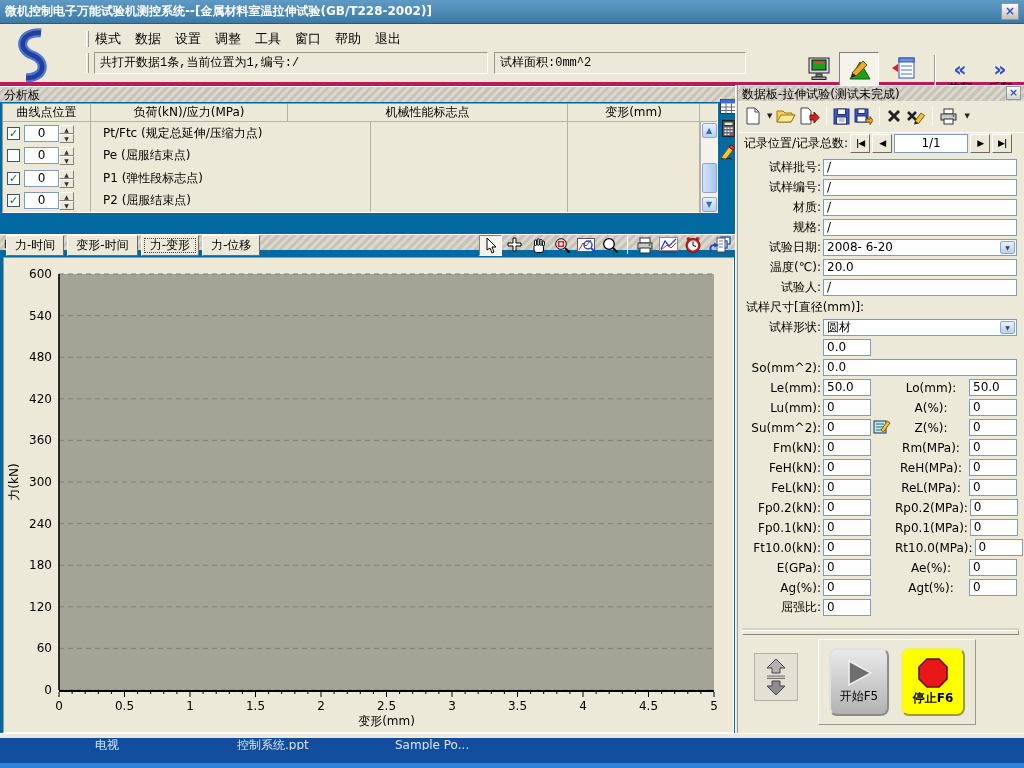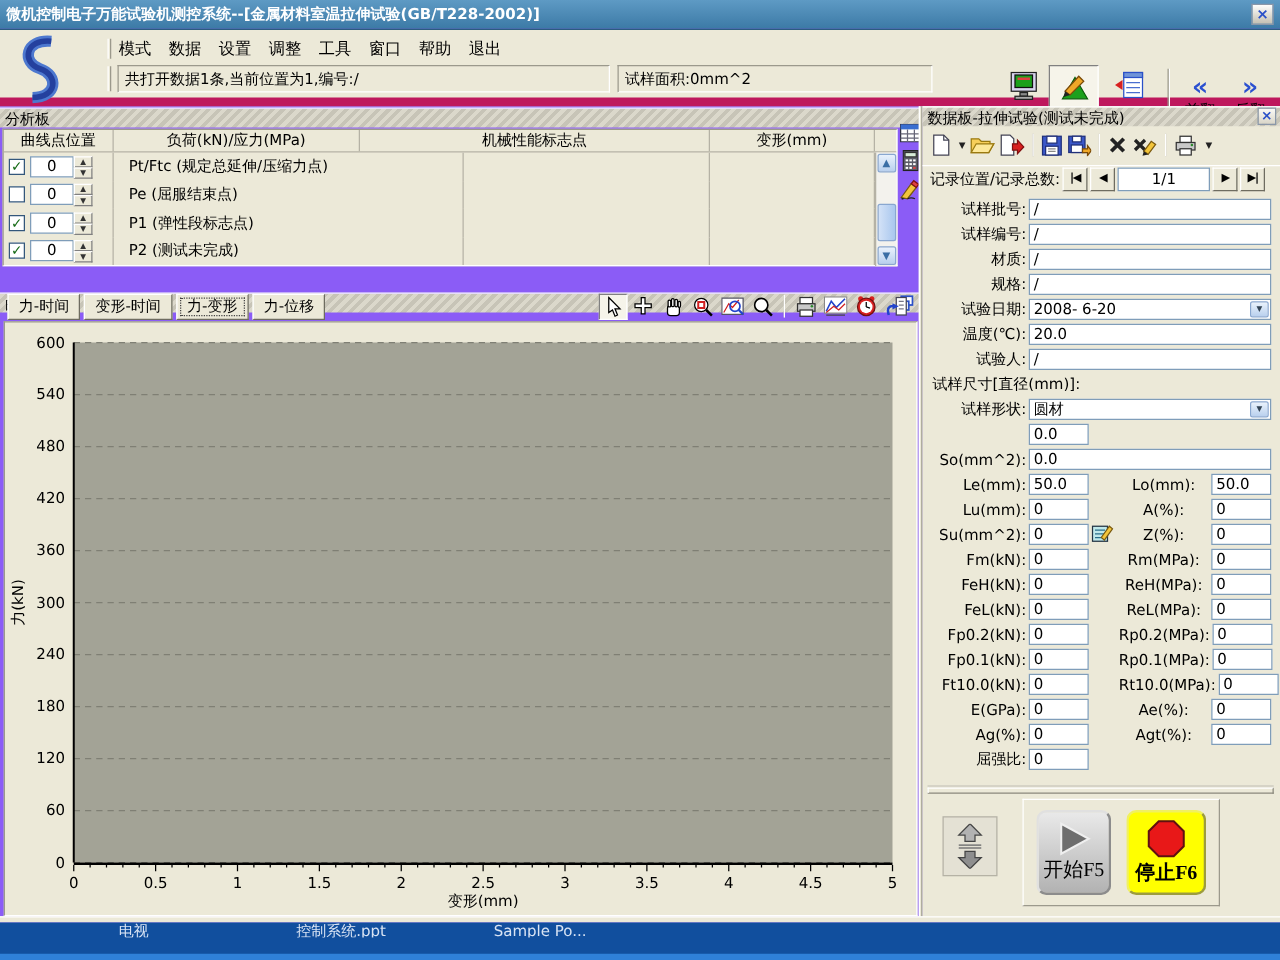--- a/index.html
+++ b/index.html
@@ -1,33 +1,33 @@
 <!DOCTYPE html>
 <html><head>
 <meta charset="utf-8">
 <style>
 *{margin:0;padding:0;box-sizing:border-box;}
 html,body{width:1024px;height:768px;}
 body{font-family:"DejaVu Sans","Liberation Sans",sans-serif;font-size:12px;color:#000;background:#ece9d8;overflow:hidden;}
-#screen{position:absolute;left:0;top:0;width:1024px;height:768px;background:#8b5cf6;}
+#screen{position:absolute;left:0;top:0;width:1024px;height:768px;background:#0369a1;}
 
 
 .titlebar{position:absolute;left:0;top:0;width:1024px;height:24px;background:linear-gradient(#5e9ac4,#3c7aa6);display:flex;align-items:center;padding:0 5px;border-bottom:1px solid #2c5a80;}
 .titlebar .ttext{color:#fff;font-weight:bold;font-size:12px;flex:1;white-space:nowrap;overflow:hidden;}
 .close-btn{width:18px;height:17px;background:linear-gradient(#fdfdfb,#c3bfb2);border:1px solid #8a97a8;color:#2a50c8;font-weight:bold;font-size:12px;line-height:14px;text-align:center;cursor:default;}
 
 
-.header{position:absolute;left:0;top:24px;width:1024px;height:61px;background:#ece9d8;border-bottom:7px solid #be185d;}
+.header{position:absolute;left:0;top:24px;width:1024px;height:61px;background:#ece9d8;border-bottom:3px solid #be185d;}
 .logo{position:absolute;left:5px;top:2px;}
 .vgrip{position:absolute;left:86px;width:3px;border-left:1px solid #fff;border-right:1px solid #9b998c;}
 .g1{top:7px;height:16px;}
 .g2{top:29px;height:20px;}
 .menu-bar{position:absolute;left:95px;top:6px;height:18px;display:flex;gap:14px;align-items:center;}
 .menu-item{font-size:13px;white-space:nowrap;}
-.status-box{position:absolute;top:28px;height:22px;background:#ece9d8;border:1px solid;border-color:#9b998c #fff #fff #9b998c;line-height:20px;padding-left:5px;white-space:nowrap;overflow:hidden;}
+.status-box{position:absolute;top:28px;height:22px;background:#ece9d8;border:1px solid;border-color:#9b998c #fff #fff #9b998c;line-height:20px;padding-left:5px;white-space:nowrap;overflow:hidden;font-family:Liberation Mono, monospace;}
 .sb1{left:94px;width:394px;}
 .sb2{left:494px;width:252px;}
 .top-toolbar{position:absolute;right:4px;top:26px;height:57px;display:flex;align-items:center;}
 .tool-btn{min-width:40px;height:54px;display:flex;flex-direction:column;align-items:center;justify-content:center;gap:2px;padding:0 3px;border:1px solid transparent;}
 .tool-btn.pressed{border-color:#808080 #fff #fff #808080;background:#f6f4ea;}
 .tool-label{font-size:12px;white-space:nowrap;}
 .chev{color:#2b50d0;font-size:20px;font-weight:bold;line-height:18px;}
 .tsep{width:2px;height:48px;border-left:1px solid #9b998c;border-right:1px solid #fff;margin:0 4px;}
 .dd{font-size:7px;color:#222;margin-left:2px;}
 
@@ -93,21 +93,21 @@
 .icon-slot{width:22px;height:17px;margin-left:2px;flex:none;}
 .rlabel{flex:1;text-align:center;white-space:nowrap;font-size:12px;}
 .frow>.finput.small:last-child{margin-right:4px;}
 
 .hsep{position:absolute;left:4px;top:545px;width:277px;height:5px;background:#ece9d8;border:1px solid;border-color:#fff #8a887c #8a887c #fff;box-shadow:0 -2px 0 #d6d3c6;}
 .controls{position:absolute;left:0;top:552px;width:100%;height:94px;}
 .jog{position:absolute;left:16px;top:16px;width:44px;height:48px;background:#e4e1d4;border:1px solid #b5b2a5;display:flex;align-items:center;justify-content:center;}
 .btn-frame{position:absolute;left:80px;top:2px;width:158px;height:86px;background:#ece9d8;border:1px solid;border-color:#fff #9b998c #9b998c #fff;}
 .start-btn{position:absolute;left:10px;top:8px;width:60px;height:68px;border-radius:8px;background:linear-gradient(#e9e9e9,#b2b2b2);border:2px outset #e0e0e0;display:flex;flex-direction:column;align-items:center;justify-content:center;gap:1px;}
 .stop-btn{position:absolute;left:82px;top:8px;width:64px;height:68px;border-radius:8px;background:#ffff00;border:2px outset #f0f060;display:flex;flex-direction:column;align-items:center;justify-content:center;gap:1px;}
-.start-btn span,.stop-btn span{font-size:16px;white-space:nowrap;font-family:Liberation Serif, serif;}
+.start-btn span,.stop-btn span{font-size:12px;white-space:nowrap;}
 .stop-btn span{font-weight:bold;}
 
 
 .bottom-strip{position:absolute;left:0;top:733px;width:1024px;height:5px;background:#ece9d8;border-top:1px solid #fff;}
 .taskbar{position:absolute;left:0;top:738px;width:1024px;height:30px;background:#114f9e;overflow:hidden;}
 .task-item{position:absolute;top:0;height:12px;overflow:hidden;color:#d9e4f4;font-size:12px;line-height:14px;white-space:nowrap;}
 .tb-strip{position:absolute;left:0;bottom:0;width:100%;height:5px;background:#2f80d8;}
 </style>
 </head>
 <body>
@@ -242,21 +242,21 @@
           <div class="acell c1">
             <span class="cb on">✓</span>
             <span class="spin">
               <span class="sv">0</span>
               <span class="sb">
                 <span class="up">▲</span>
                 <span class="dn">▼</span>
               </span>
             </span>
           </div>
-          <div class="acell c2">P2 (测试未完成)</div>
+          <div class="acell c2">P2 (屈服结束点)</div>
           <div class="acell c3"></div>
           <div class="acell c4"></div>
         </div>
       </div>
     <div class="vscroll">
       <span class="sarr">▲</span>
       <span class="sthumb"></span>
       <span class="sarr dn">▼</span>
     </div>
   </div>

